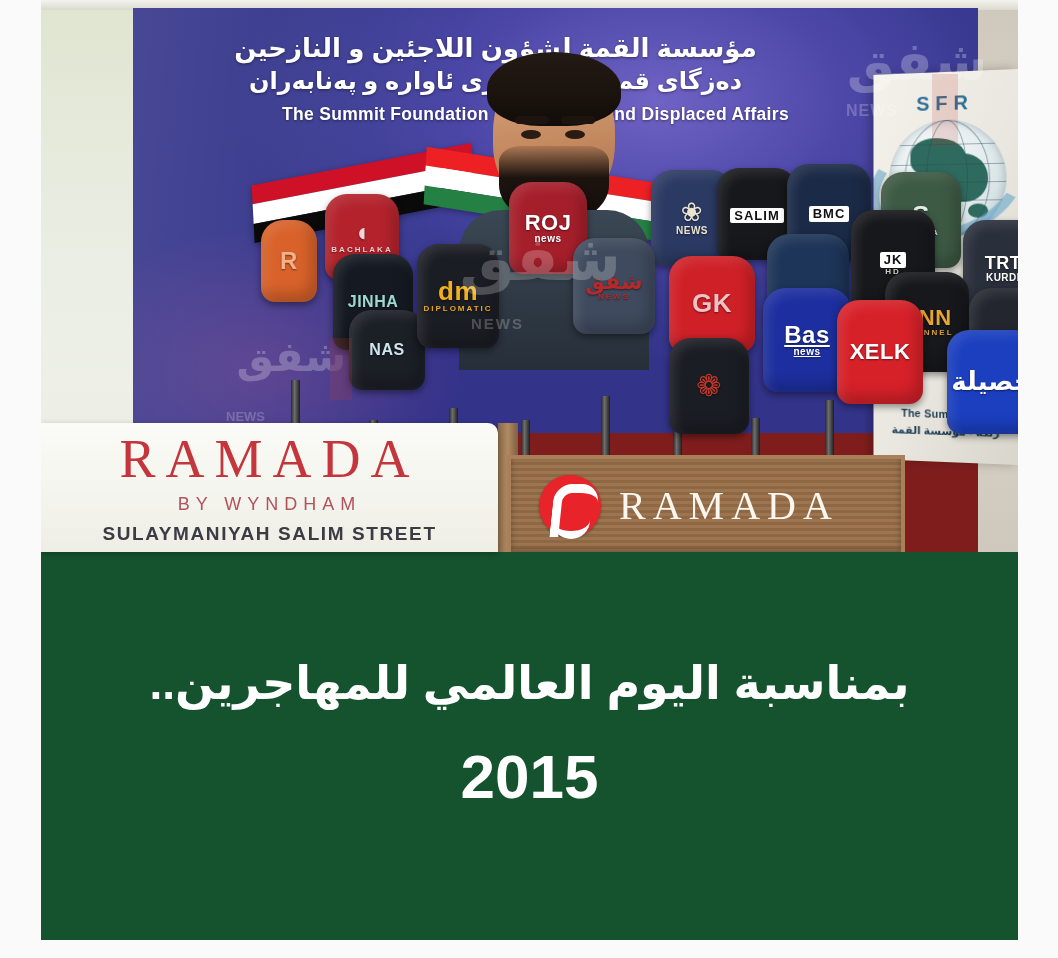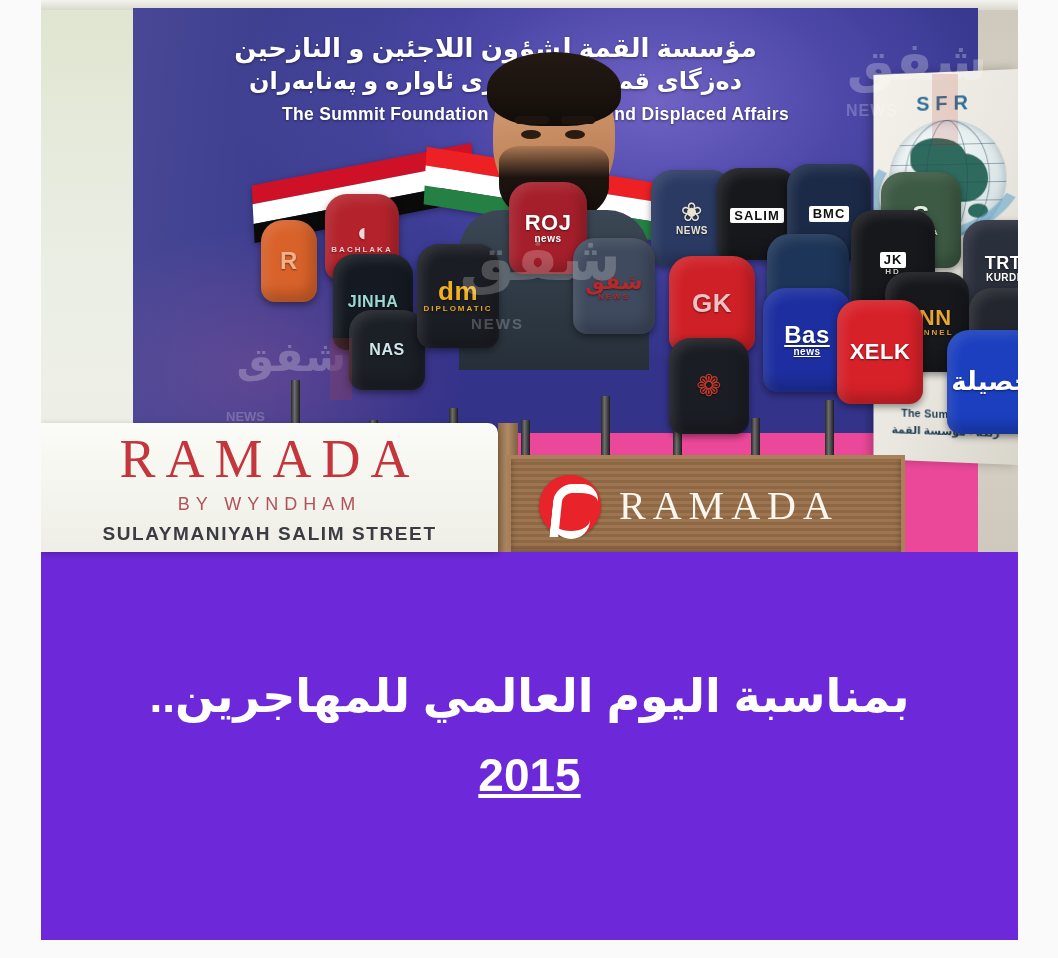--- a/index.html
+++ b/index.html
@@ -19,21 +19,21 @@
   }
 
   
   .photo {
     position: absolute;
     left: 41px;
     top: 0px;
     width: 977px;
     height: 700px;
     overflow: hidden;
-    background: #ec4899;
+    background: #7f1d1d;
   }
   
   .room-left {
     position: absolute; left: 0; top: 0; width: 92px; height: 552px;
     background: linear-gradient(180deg,#dfe5cf 0%,#e8ece0 35%,#eef0e8 70%,#e6e8de 100%);
   }
   .room-right {
     position: absolute; right: 0; top: 0; width: 40px; height: 552px;
     background: linear-gradient(180deg,#cfc8bc 0%,#ded7cb 50%,#cfc9bd 100%);
   }
@@ -220,30 +220,30 @@
   .beard{position:absolute;left:40px;top:86px;width:110px;height:78px;border-radius:20% 20% 50% 50%;
     background:linear-gradient(180deg,rgba(30,20,14,.15),#1d1410 40%,#120c08);}
   .brow{position:absolute;width:34px;height:8px;background:#1d1410;border-radius:4px;top:56px;}
   .eye{position:absolute;width:20px;height:9px;background:#2a1c12;border-radius:50%;top:70px;}
   .body{position:absolute;left:0;top:150px;width:190px;height:160px;border-radius:42px 42px 0 0;
     background:linear-gradient(180deg,#3b4754,#262f39);}
 
   
   .headline{
     position:absolute; left:41px; top:552px; width:977px; height:388px;
-    background:#6d28d9;
+    background:#14532d;
     display:flex; flex-direction:column; align-items:center; justify-content:center;
     padding: 10px 12px 30px;
   }
   .headline .h-line{
     color:#ffffff; direction:rtl; text-align:center; white-space:nowrap;
     font-size:46px; font-weight:700; line-height:1.62; letter-spacing:0px;
   }
   .headline .h-year{
-    color:#ffffff; font-size:46px; font-weight:700; line-height:1.6; margin-top:6px;text-decoration:underline;
+    color:#ffffff; font-size:62px; font-weight:700; line-height:1.6; margin-top:6px;
   }
 
   
   .wm{position:absolute;z-index:9;pointer-events:none;opacity:.30;}
   .wm-tr{right:26px;top:34px;width:150px;height:96px;}
   .wm-tr .glyph{color:#ffffff;font-size:54px;font-weight:800;direction:rtl;line-height:1;
     text-align:center;opacity:.85;}
   .wm-tr .news{position:absolute;left:4px;bottom:10px;color:#fff;font-size:16px;
     font-weight:700;letter-spacing:1px;opacity:.75;}
   .wm-red{position:absolute;right:34px;top:40px;width:26px;height:72px;background:#c0392b;opacity:.55;}

